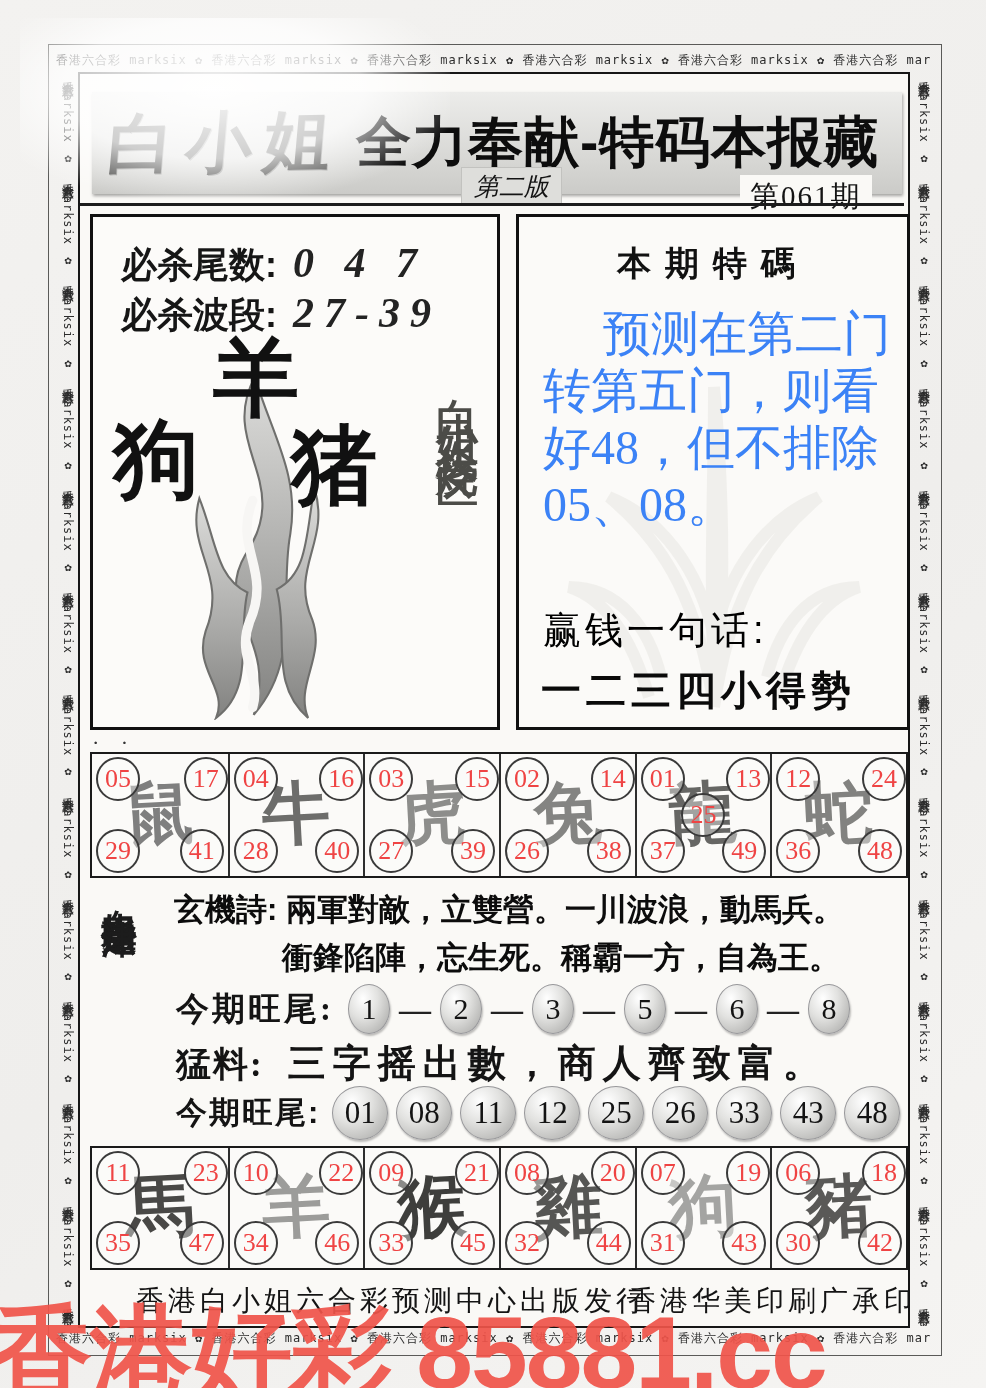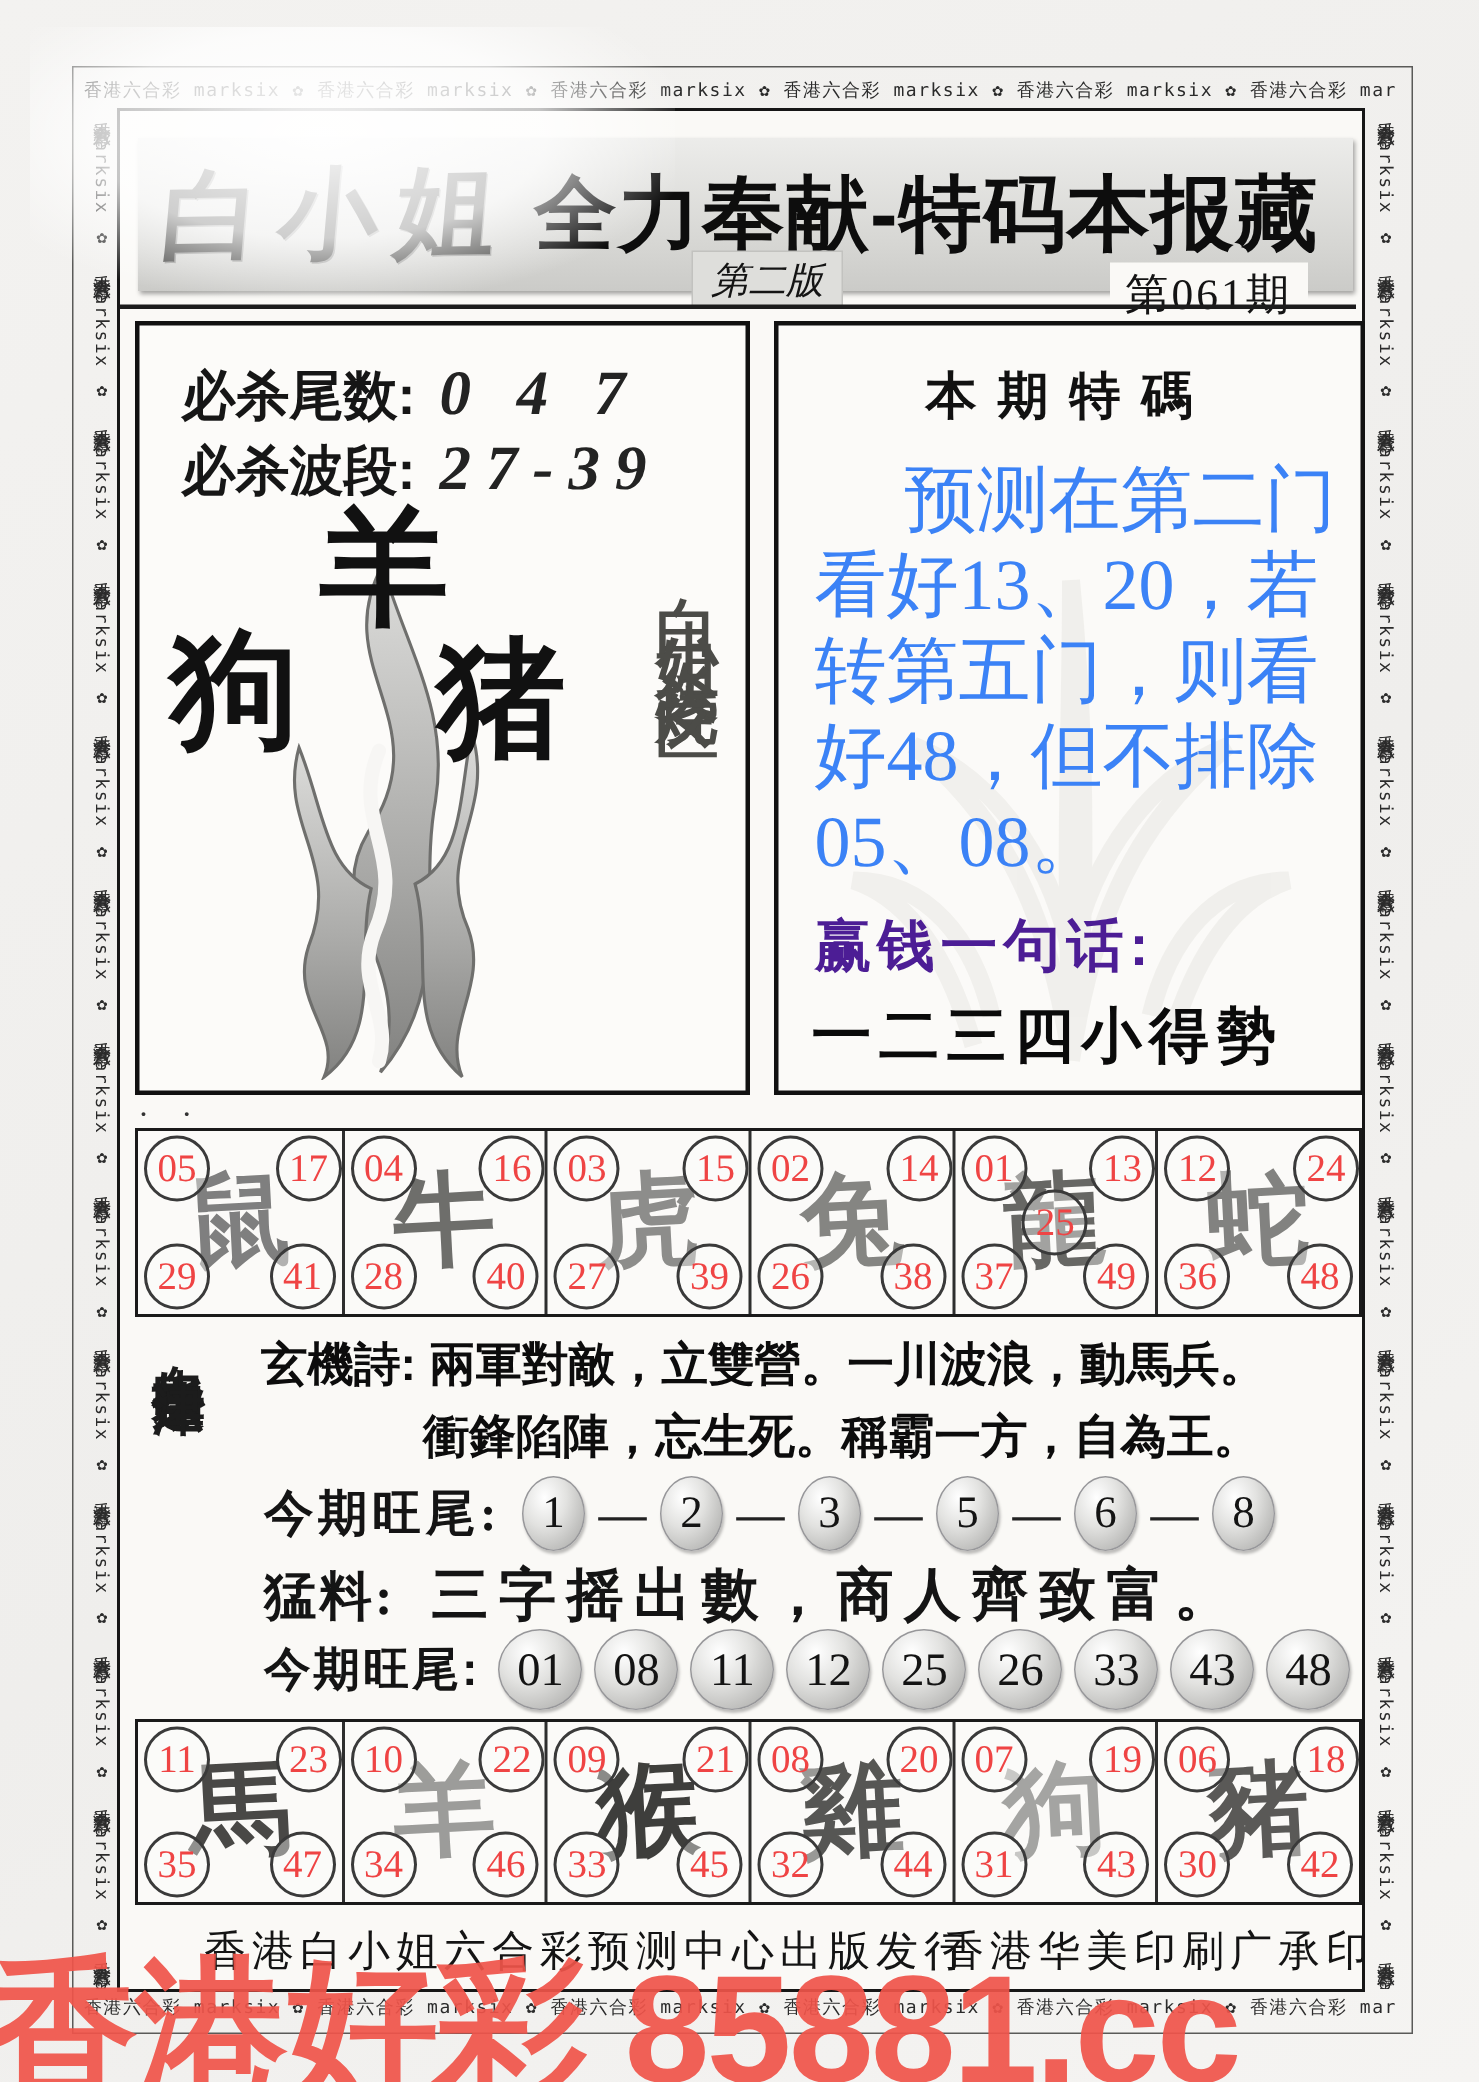--- a/index.html
+++ b/index.html
@@ -62,22 +62,22 @@
   
   .right-box{position:absolute;left:516px;top:214px;width:388px;height:510px;
              border:3px solid #111;background:#fbfaf8;overflow:hidden;}
   .lily{position:absolute;left:30px;top:130px;width:330px;height:370px;opacity:.5;}
   .rp-title{position:absolute;left:0;top:24px;width:100%;text-align:center;
             font-size:34px;font-weight:700;letter-spacing:14px;color:#111;}
   .rp-body{position:absolute;left:24px;top:88px;width:350px;font-size:48px;line-height:57px;
            color:#3b82f6;}
   .rp-body div{white-space:nowrap;}
   .rp-body div:first-of-type{text-indent:60px;}
-  .rp-slogan-label{position:absolute;left:24px;top:388px;font-weight:700;font-size:38px;
-                   letter-spacing:4px;color:#4c1d95;
+  .rp-slogan-label{position:absolute;left:24px;top:388px;font-weight:400;font-size:38px;
+                   letter-spacing:4px;color:#000000;
                    font-family:"Liberation Sans","DejaVu Sans",sans-serif;}
   .rp-slogan{position:absolute;left:22px;top:446px;font-weight:900;font-size:40px;
              letter-spacing:5px;color:#0a0a0a;white-space:nowrap;}
 
   
   .dots{position:absolute;left:92px;top:730px;font-size:22px;letter-spacing:8px;color:#333;}
   .ztable{position:absolute;left:90px;width:814px;border:2px solid #1a1a1a;background:#fbfaf8;
           display:grid;grid-template-columns:repeat(6,1fr);}
   .ztable.top{top:752px;height:122px;}
   .ztable.bottom{top:1146px;height:120px;}
@@ -183,21 +183,20 @@
         <path d="M165,360 C180,260 210,200 270,150 C220,170 180,220 165,290"></path>
         <path d="M165,340 C160,220 165,140 165,40 C175,140 175,240 170,330"></path>
         <path d="M100,350 C80,280 50,250 20,240 C70,240 100,280 112,330"></path>
         <path d="M230,350 C250,280 280,250 310,240 C260,240 230,280 218,330"></path>
       </g>
     </svg>
     <div class="rp-title">本期特碼</div>
     <div class="rp-body">
 
     <div class="rp-line">预测在第二门，</div>
-        <div class="rp-line">看好13、20，若</div>
         <div class="rp-line">转第五门，则看</div>
         <div class="rp-line">好48，但不排除</div>
         <div class="rp-line">05、08。</div>
       </div>
     <div class="rp-slogan-label">赢钱一句话:</div>
     <div class="rp-slogan">一二三四小得勢</div>
   </div>
 
   <div class="dots">· ·</div>
   <div class="ztable top">

